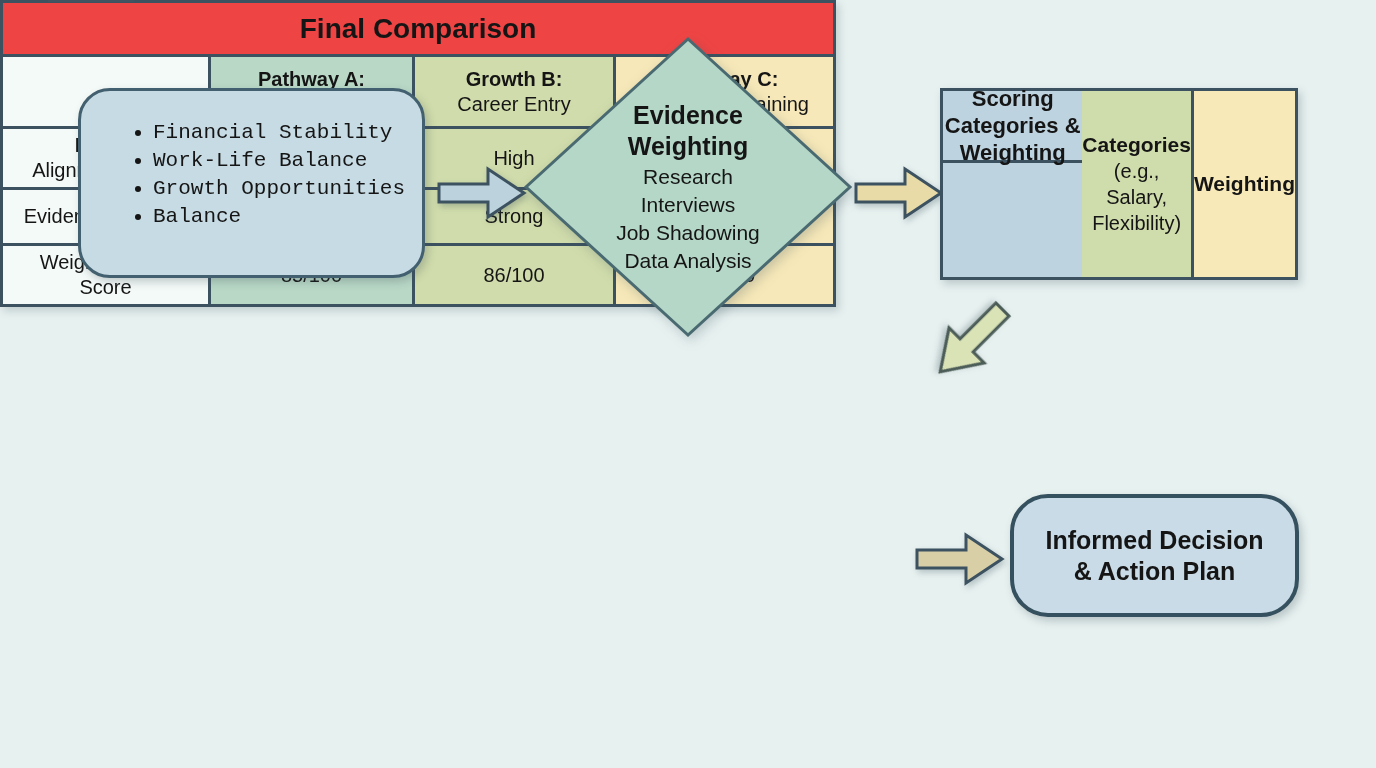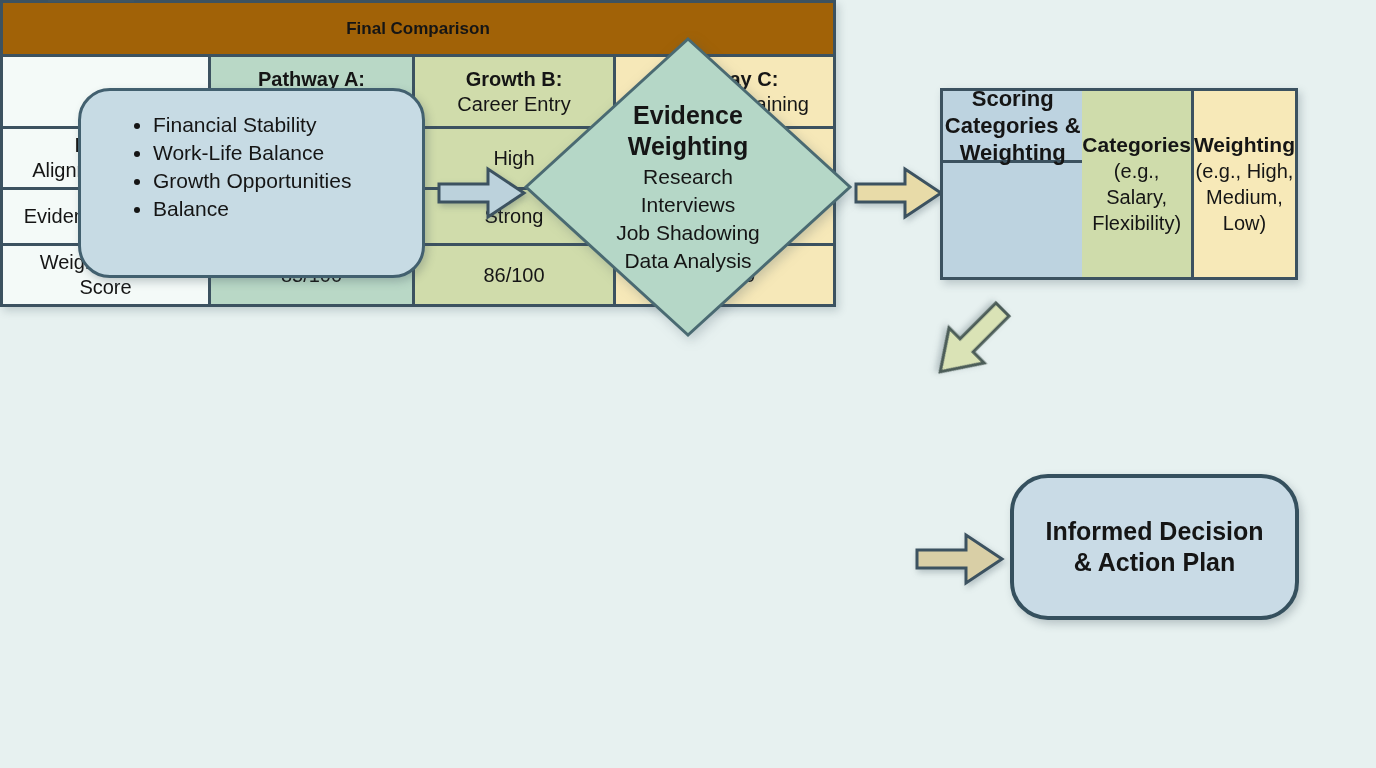--- a/index.html
+++ b/index.html
@@ -20,21 +20,21 @@
 
   
   .round-box{
     border:3px solid #42606f;
     border-radius:32px;
     background:#c7dbe4;
     box-shadow:3px 4px 8px rgba(60,80,90,.28);
   }
   .priorities{left:78px;top:88px;width:347px;height:190px;padding:14px 10px 10px;}
   .priorities h2{font-size:24px;font-weight:bold;text-align:center;letter-spacing:.2px;}
-  .priorities ul{list-style:disc;margin-top:6px;padding-left:62px;}
+  .priorities ul{list-style:disc;margin-top:14px;padding-left:62px;font-family:Liberation Mono, monospace;}
   .priorities li{font-size:21px;line-height:28px;}
 
   
   .diamond-wrap{left:523px;top:36px;width:330px;height:302px;}
   .diamond-wrap svg{position:absolute;left:0;top:0;filter:drop-shadow(3px 4px 6px rgba(60,80,90,.25));}
   .diamond-text{
     position:absolute;inset:0;display:flex;flex-direction:column;
     align-items:center;justify-content:center;text-align:center;
   }
   .diamond-text .dt-title{font-size:25px;font-weight:bold;line-height:31px;}
@@ -72,33 +72,33 @@
     left:75px;top:383px;
     border-collapse:collapse;table-layout:fixed;
     box-shadow:3px 4px 8px rgba(60,80,90,.22);
     background:#f4faf8;
   }
   .cmp-table td{
     border:3px solid var(--border);
     text-align:center;vertical-align:middle;
     font-size:20px;line-height:25px;padding:4px 6px;
   }
-  .cmp-table .t-title{background:#a16207;font-size:17px;font-weight:bold;height:54px;}
+  .cmp-table .t-title{background:#ef4444;font-size:28px;font-weight:bold;height:54px;}
   .cmp-table .t-colhead{height:72px;}
   .cmp-table .t-colhead .cname{font-weight:bold;}
   .cmp-table .label-col{background:#f4faf8;}
   .cmp-table .col-a{background:#b9d8c6;}
   .cmp-table .col-b{background:#d0dcab;}
   .cmp-table .col-c{background:#f6e8b8;}
   .cmp-table .t-row{height:56px;}
   .cmp-table .t-row-last{height:60px;}
 
   
   .decision{
-    left:1010px;top:474px;width:289px;height:146px;
+    left:1010px;top:494px;width:289px;height:123px;
     border-radius:38px;border:4px solid #35505e;background:#c9dbe6;
     display:flex;align-items:center;justify-content:center;text-align:center;
     font-size:25px;font-weight:bold;line-height:31px;
     box-shadow:3px 4px 8px rgba(60,80,90,.28);
   }
 
   
   .top-strip{left:48px;top:0;width:86px;height:2px;background:rgba(70,90,100,.4);}
 </style>
 </head>
@@ -147,22 +147,20 @@
   <div class="scoring-header pre">Scoring Categories &amp;
 Weighting</div>
   <div class="scoring-cells">
     <div class="scoring-cell categories">
       <span class="cell-label">Categories</span>
       <span class="pre">(e.g., Salary,
 Flexibility)</span>
     </div>
     <div class="scoring-cell weighting">
       <span class="cell-label">Weighting</span>
-      <span class="pre">(e.g., High,
-Medium, Low)</span>
     </div>
   </div>
 </div>
 
 <div class="abs arrow-diag">
   <svg class="arrow" width="96" height="60" viewBox="0 0 92 58">
     <polygon points="3,20 52,20 52,5 88,29 52,53 52,38 3,38" fill="#dae3b6" stroke="#4c5d58" stroke-width="3"></polygon>
   </svg>
 </div>
 

